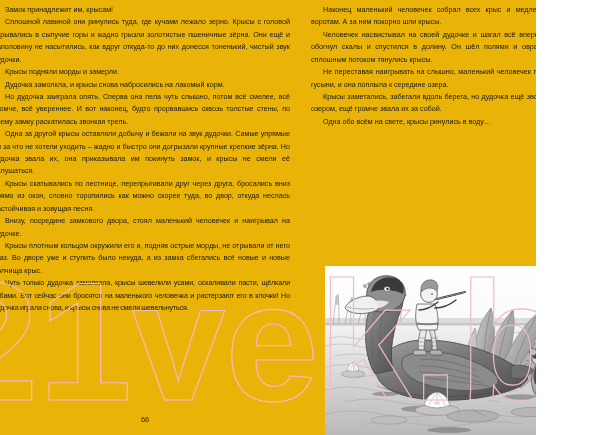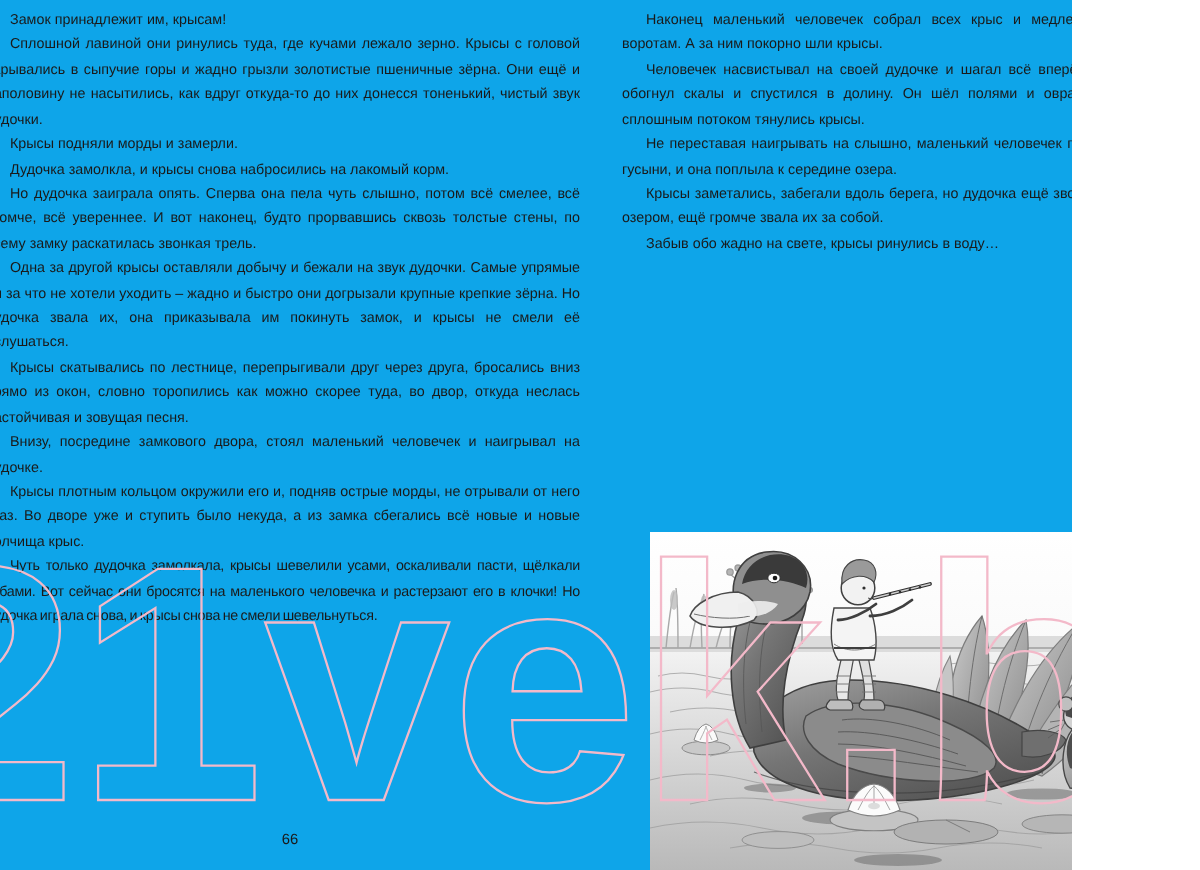--- a/index.html
+++ b/index.html
@@ -5,21 +5,21 @@
   html, body {
     margin: 0;
     padding: 0;
     background: #ffffff;
   }
   #page {
     position: relative;
     width: 536px;
     height: 435px;
     overflow: hidden;
-    background: #0ea5e9;
+    background: #eab308;
     font-family: "Liberation Sans", sans-serif;
   }
 
   
   .column {
     position: absolute;
     top: 4px;
     font-size: 7.15px;
     line-height: 12.42px;
     color: #1a1a1a;
@@ -96,21 +96,21 @@
     <p class="para">Внизу, посредине замкового двора, стоял маленький человечек и наигрывал на дудочке.</p>
     <p class="para">Крысы плотным кольцом окружили его и, подняв острые морды, не отрывали от него глаз. Во дворе уже и ступить было некуда, а из замка сбегались всё новые и новые полчища крыс.</p>
     <p class="para tight">Чуть только дудочка замолкала, крысы шевелили усами, оскаливали пасти, щёлкали зубами. Вот сейчас они бросятся на маленького человечка и растерзают его в клочки! Но дудочка играла снова, и крысы снова не смели шевельнуться.</p>
   </div>
 
   <div id="col-right" class="column">
     <p class="para">Наконец маленький человечек собрал всех крыс и медленно двинулся к воротам. А за ним покорно шли крысы.</p>
     <p class="para">Человечек насвистывал на своей дудочке и шагал всё вперёд и вперёд. Он обогнул скалы и спустился в долину. Он шёл полями и оврагами, и за ним сплошным потоком тянулись крысы.</p>
     <p class="para">Не переставая наигрывать на слышно, маленький человечек прыгнул на спину гусыни, и она поплыла к середине озера.</p>
     <p class="para">Крысы заметались, забегали вдоль берега, но дудочка ещё звонче звенела над озером, ещё громче звала их за собой.</p>
-    <p class="para">Забыв обо жадно на свете, крысы ринулись в воду…</p>
+    <p class="para">Одна обо всём на свете, крысы ринулись в воду…</p>
   </div>
 
   <div id="illustration">
     <svg width="275" height="169" viewBox="0 0 275 169" xmlns="http://www.w3.org/2000/svg">
       <defs>
         <linearGradient id="gWater" x1="0" y1="0" x2="0" y2="1">
           <stop offset="0%" stop-color="#f2f2f2"></stop>
           <stop offset="45%" stop-color="#d8d8d8"></stop>
           <stop offset="100%" stop-color="#b9b9b9"></stop>
         </linearGradient>

